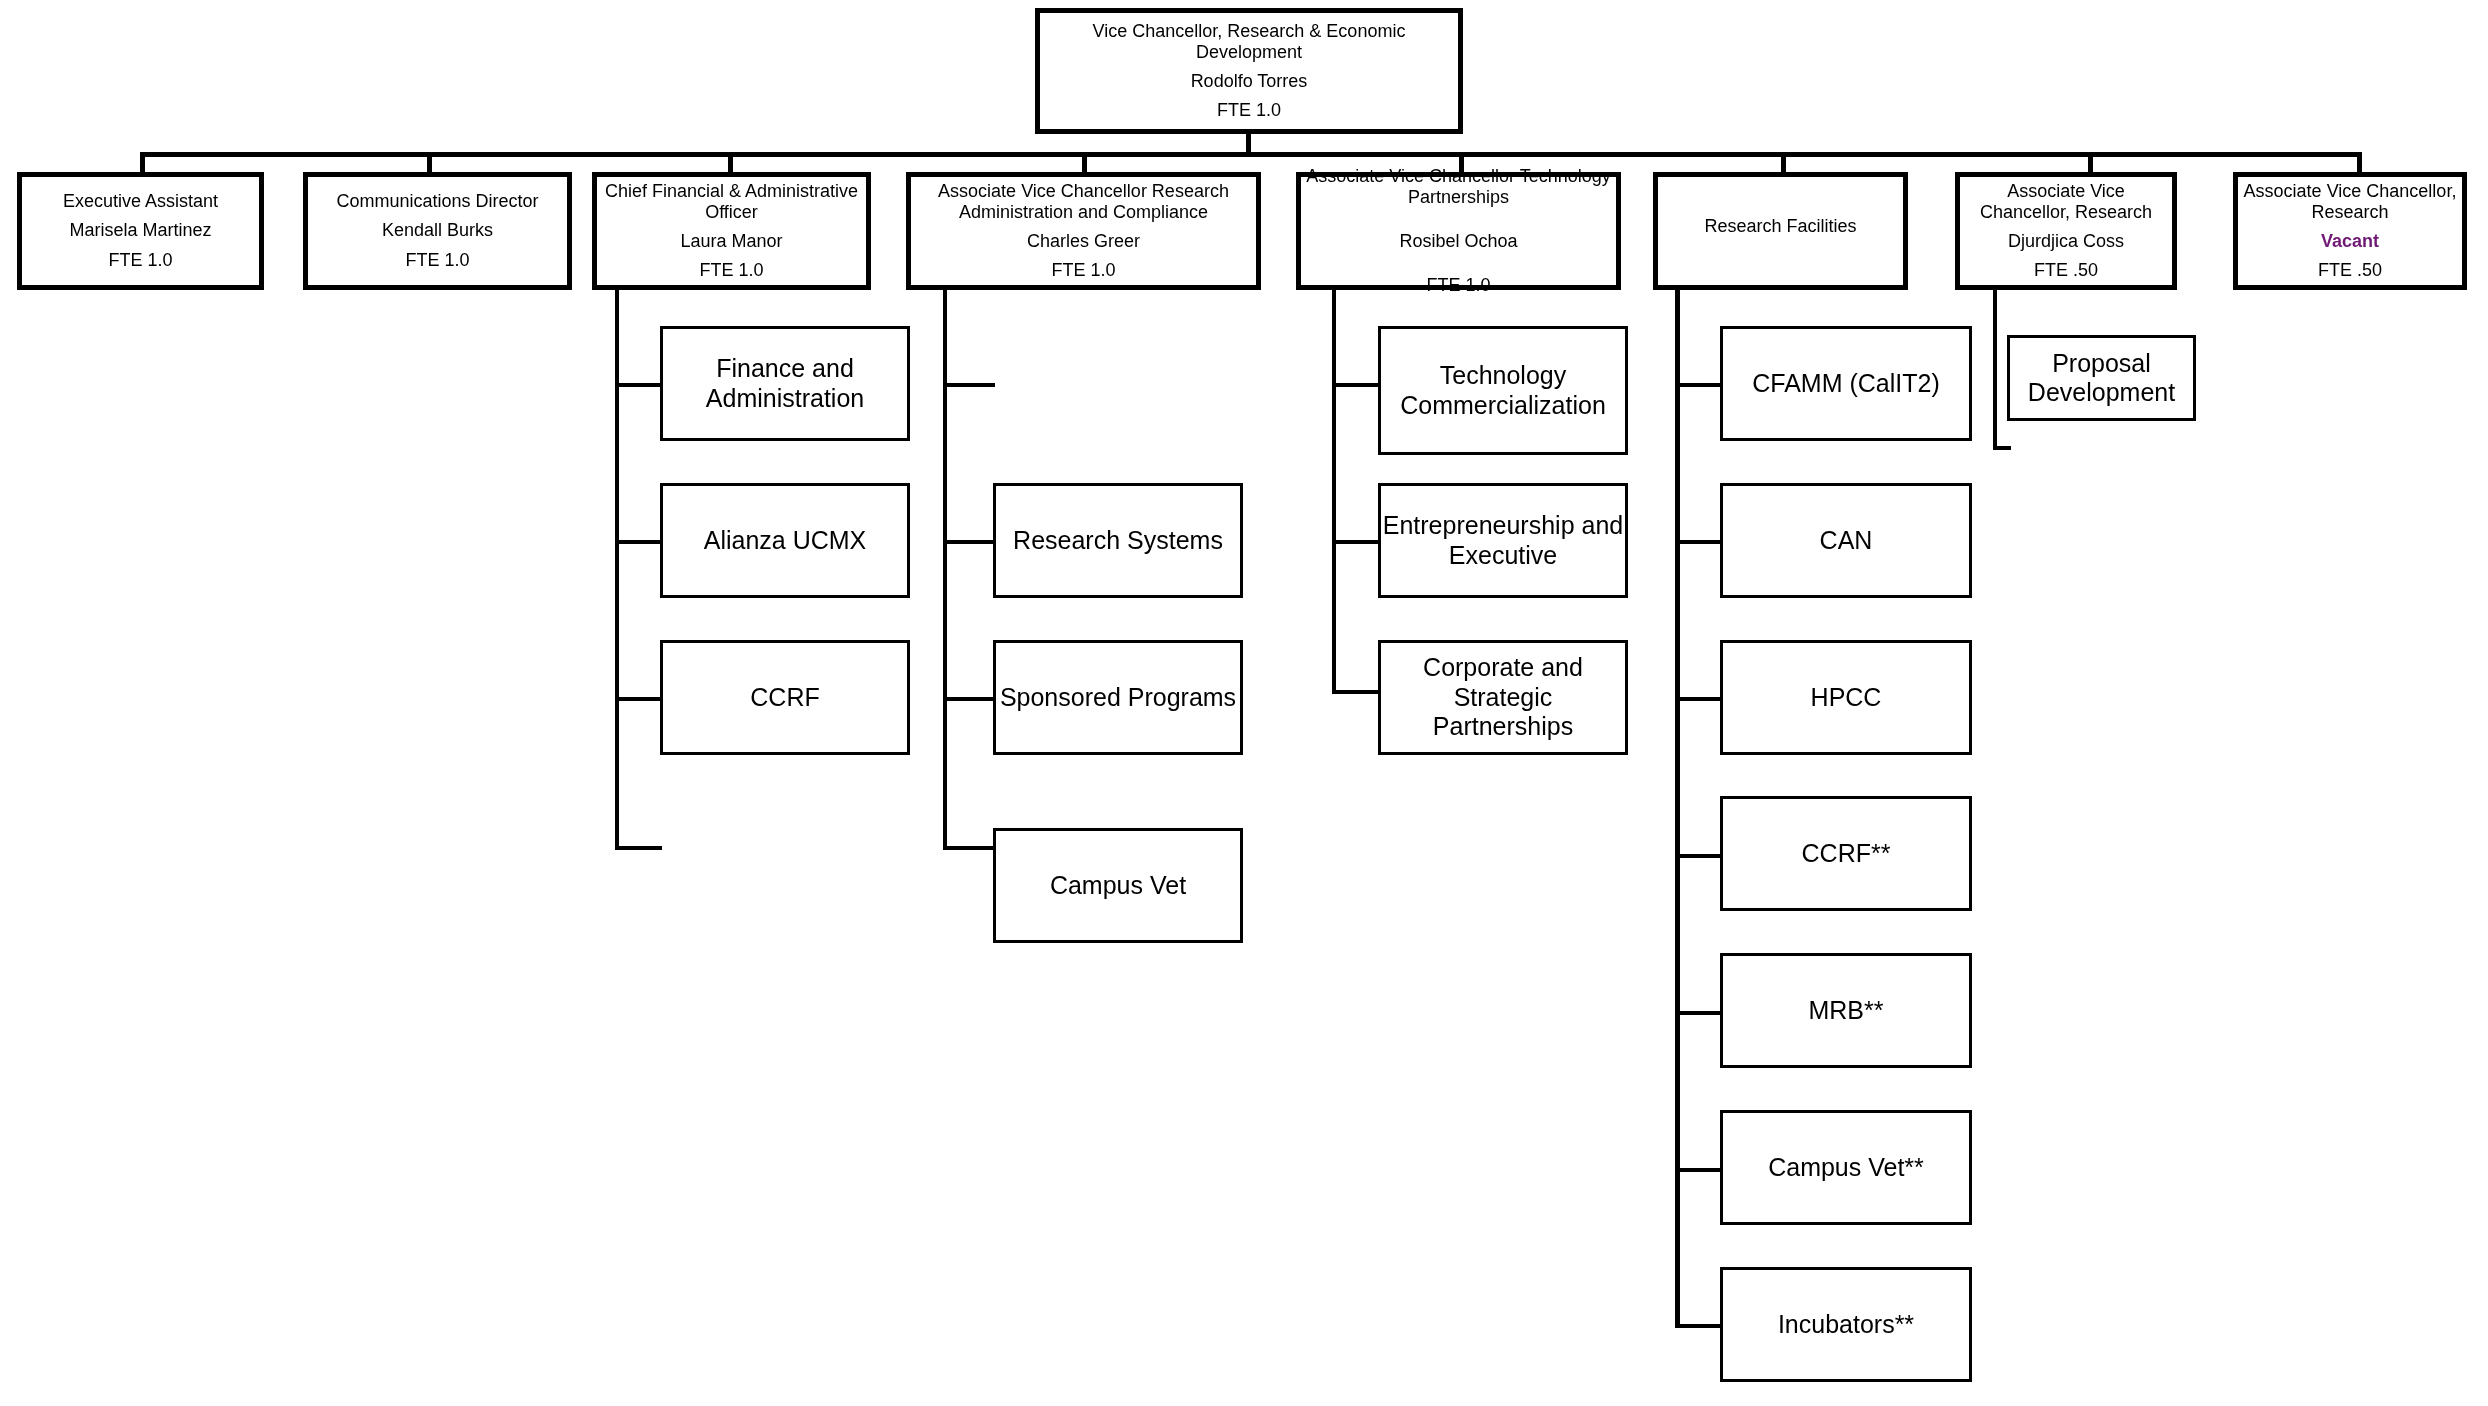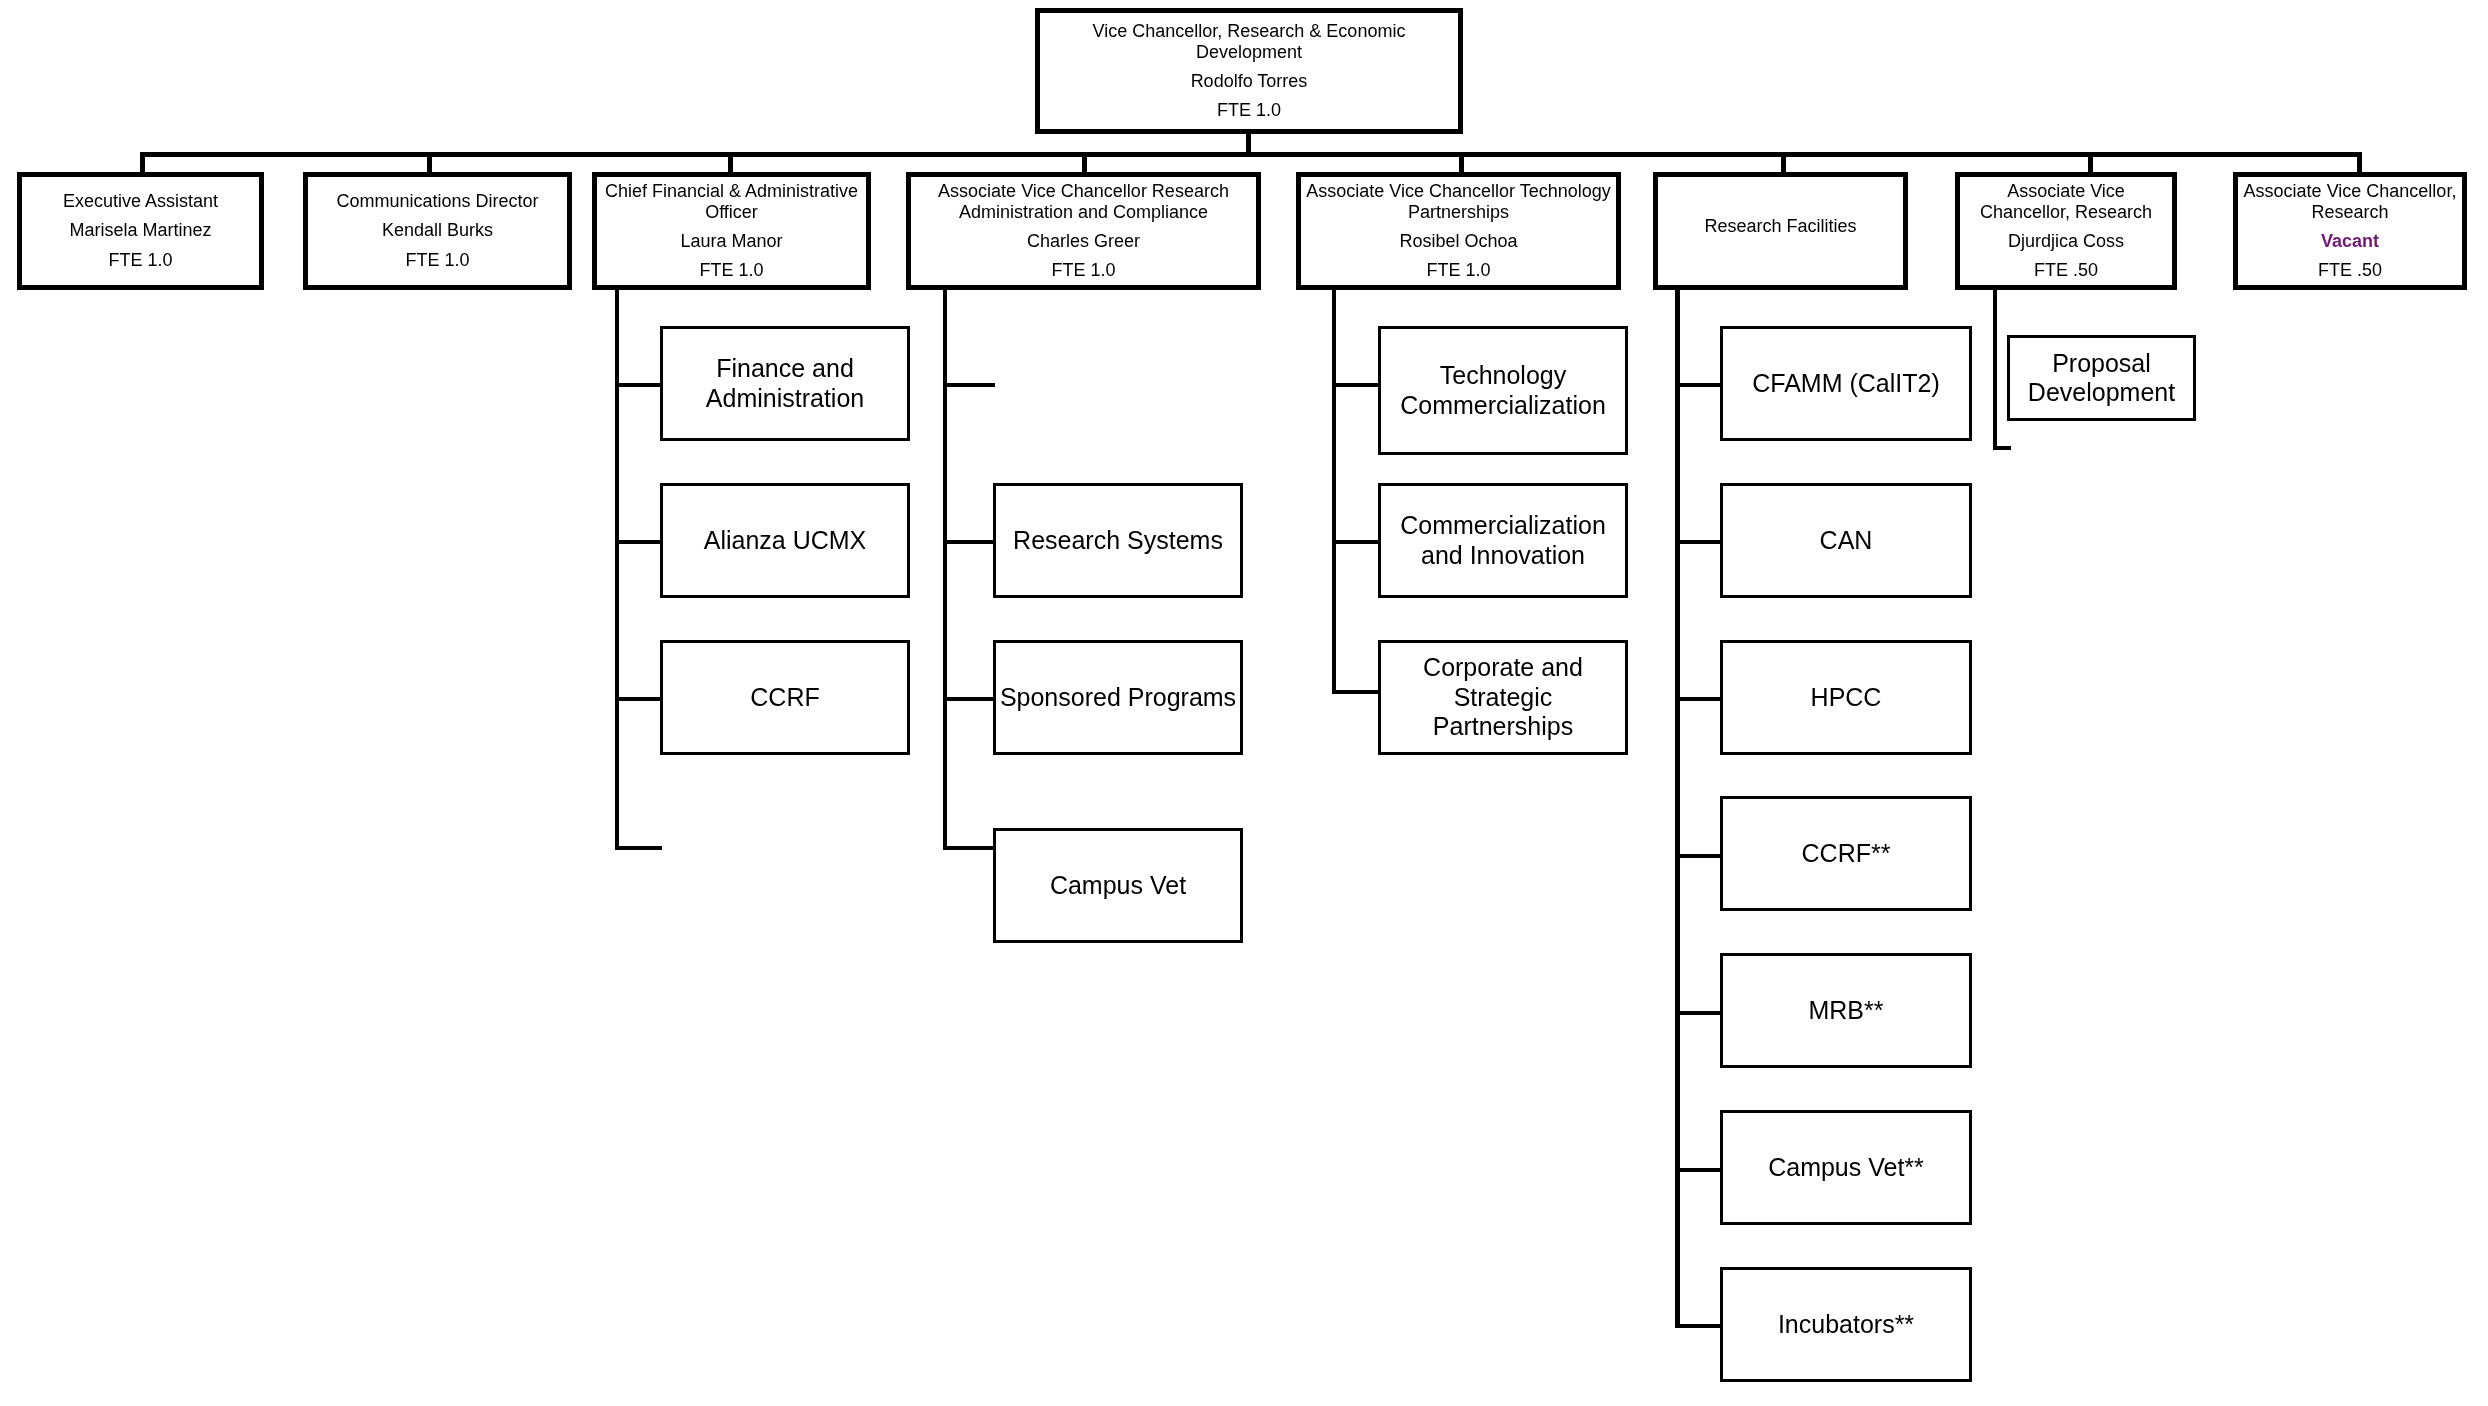--- a/index.html
+++ b/index.html
@@ -111,21 +111,21 @@
     <span class="line person">Laura Manor</span>
     <span class="line fte">FTE 1.0</span>
   </div>
 
   <div class="node lvl2" style="left:906px; top:172px; width:355px; height:118px;">
     <span class="line title">Associate Vice Chancellor Research Administration and Compliance</span>
     <span class="line person">Charles Greer</span>
     <span class="line fte">FTE 1.0</span>
   </div>
 
-  <div class="node lvl2" style="left:1296px; top:172px; width:325px; height:118px;">
+  <div class="node lvl2" style="left:1296px; top:172px; width:325px; height:118px;gap:15px;">
     <span class="line title">Associate Vice Chancellor Technology Partnerships</span>
     <span class="line person">Rosibel Ochoa</span>
     <span class="line fte">FTE 1.0</span>
   </div>
 
   <div class="node lvl2" style="left:1653px; top:172px; width:255px; height:118px;">
     <span class="line title">Research Facilities</span>
   </div>
 
   <div class="node lvl2" style="left:1955px; top:172px; width:222px; height:118px;">
@@ -174,21 +174,21 @@
 
   <div class="conn thin-v" style="left:1332px; top:290px; width:4px; height:404px;"></div>
   <div class="conn thin-h" style="left:1332px; top:383px; width:48px; height:4px;"></div>
   <div class="conn thin-h" style="left:1332px; top:540px; width:48px; height:4px;"></div>
   <div class="conn thin-h" style="left:1332px; top:690px; width:48px; height:4px;"></div>
 
   <div class="node lvl3" style="left:1378px; top:326px; width:250px; height:129px;">
     <span class="line">Technology Commercialization</span>
   </div>
   <div class="node lvl3" style="left:1378px; top:483px; width:250px; height:115px;">
-    <span class="line">Commercialization and Innovation</span>
+    <span class="line">Entrepreneurship and Executive</span>
   </div>
   <div class="node lvl3" style="left:1378px; top:640px; width:250px; height:115px;">
     <span class="line">Corporate and Strategic Partnerships</span>
   </div>
 
   <div class="conn thin-v" style="left:1675px; top:290px; width:5px; height:1038px;"></div>
   <div class="conn thin-h" style="left:1675px; top:383px; width:48px; height:4px;"></div>
   <div class="conn thin-h" style="left:1675px; top:540px; width:48px; height:4px;"></div>
   <div class="conn thin-h" style="left:1675px; top:697px; width:48px; height:4px;"></div>
   <div class="conn thin-h" style="left:1675px; top:854px; width:48px; height:4px;"></div>

